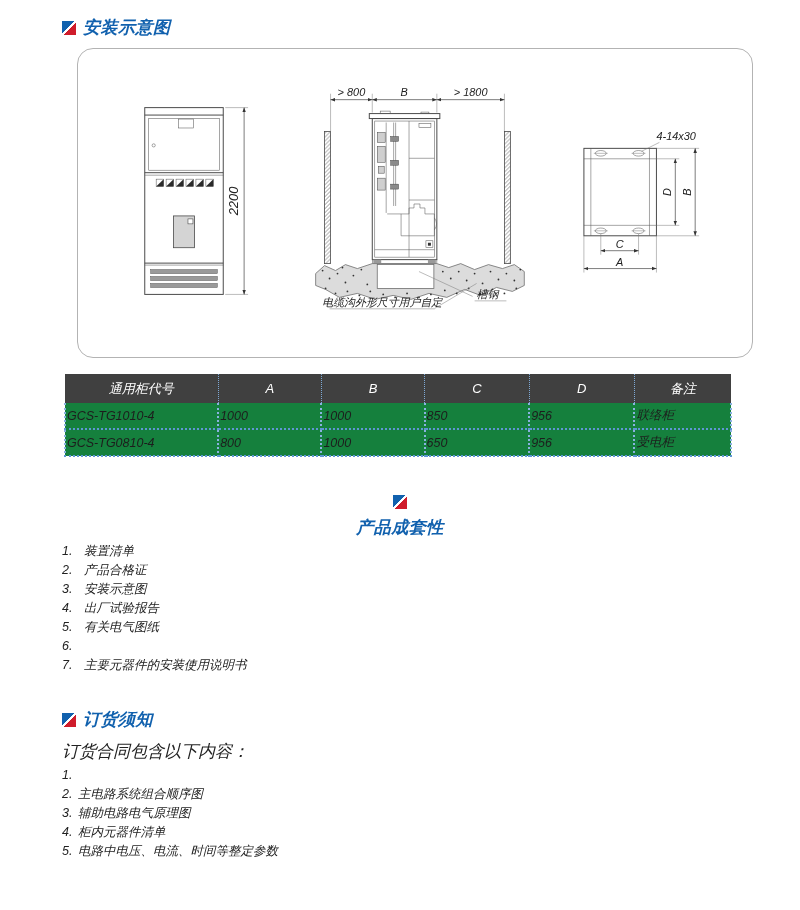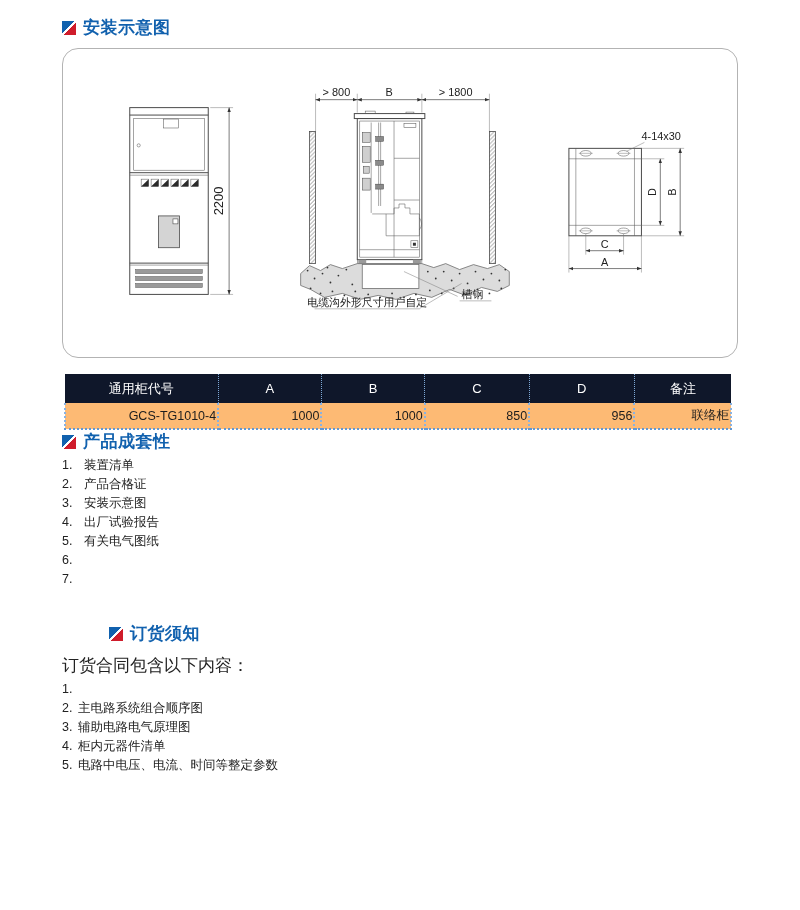--- a/index.html
+++ b/index.html
@@ -1,62 +1,62 @@
 <!DOCTYPE html>
 <html><head>
 <meta charset="utf-8">
 <style>
   html,body{margin:0;padding:0;background:#fff;}
   body{
     width:800px;height:910px;overflow:hidden;
     font-family:"Liberation Sans","DejaVu Sans",sans-serif;
     color:#2b2b2b;
   }
-  .page{width:800px;height:910px;box-sizing:border-box;padding:16px 62px 0 62px;}
+  .page{width:800px;height:910px;box-sizing:border-box;padding:16px 62px 0 62px;font-style:italic;}
 
   
   .section-header{display:flex;align-items:center;gap:7px;margin:0;}
   .hdr-icon{
     width:14px;height:14px;flex:0 0 auto;
     background:linear-gradient(135deg,#1161ae 0 44%,#ffffff 44% 55%,#cf1c2b 55% 100%);
   }
   .hdr-title{
     margin:0;font-size:17px;font-weight:bold;color:#1161ae;letter-spacing:.5px;
   }
 
   
   .diagram-panel{
     margin-top:9px;width:674px;height:308px;
-    border:1px solid #b3b3b3;border-radius:16px;background:#fff;overflow:hidden;
+    border:1px solid #b3b3b3;border-radius:16px;background:#fff;overflow:hidden;margin-left:15px;
   }
   .diagram-panel svg{display:block;}
   .dwg{stroke:#4a4a4a;fill:none;stroke-width:1;}
   .thin{stroke:#5a5a5a;fill:none;stroke-width:.55;}
   .dim{stroke:#444;fill:none;stroke-width:.7;}
   .ext{stroke:#777;fill:none;stroke-width:.5;}
   .dimtxt{font-size:11px;fill:#222;}
   .bigtxt{font-size:13px;fill:#222;}
 
   
   table.spec{border-collapse:collapse;width:668px;margin:16px 0 0 2px;table-layout:fixed;}
   table.spec th{
-    background:#0f172a;color:#fff;font-weight:normal;font-size:13px;
+    background:#404040;color:#fff;font-weight:normal;font-size:13px;
     height:27px;border-right:1px dotted #7ea9d6;
   }
   table.spec th:last-child{border-right:none;}
   table.spec td{
-    background:#fdba74;font-size:12.5px;text-align:right;height:23px;
+    background:#15803d;font-size:12.5px;text-align:left;height:23px;
     border-right:2px dotted #8ab2e0;border-bottom:2px dotted #5f97d4;color:#1d1d1d;
   }
   table.spec td:first-child{border-left:2px dotted #8ab2e0;}
   table.spec td:last-child{border-right:2px dotted #8ab2e0;}
 
   
-  .sec2{}
-  .sec3{margin-top:33px;margin-left:47px;}
+  .sec2{margin-top:38px;flex-direction:column;}
+  .sec3{margin-top:33px;}
   .intro{margin:9px 0 2px 0;font-size:12.5px;font-weight:bold;color:#222;}
   .intro3{margin:9px 0 2px 0;font-size:17px;color:#222;}
   .list{margin-top:3px;}
   .list-item{display:flex;line-height:19px;font-size:12.5px;color:#222;}
   .list-item .num{flex:0 0 auto;margin-right:9px;min-width:13px;}
   .list3 .list-item .num{margin-right:5px;min-width:11px;}
 </style>
 </head>
 <body>
 
@@ -276,20 +276,28 @@
     </thead>
     <tbody>
       <tr>
         <td>GCS-TG1010-4</td>
         <td>1000</td>
         <td>1000</td>
         <td>850</td>
         <td>956</td>
         <td>联络柜</td>
       </tr>
+      <tr>
+        <td>GCS-TG0810-4</td>
+        <td>800</td>
+        <td>1000</td>
+        <td>650</td>
+        <td>956</td>
+        <td>受电柜</td>
+      </tr>
     </tbody>
   </table>
 
   <div class="section-header sec2">
     <span class="hdr-icon"></span>
     <h2 class="hdr-title">产品成套性</h2>
   </div>
   <div class="list">
     <div class="list-item">
         <span class="num">1.</span>
@@ -309,20 +317,21 @@
       </div>
     <div class="list-item">
         <span class="num">5.</span>
         <span>有关电气图纸</span>
       </div>
     <div class="list-item">
         <span class="num">6.</span>
       </div>
     <div class="list-item">
         <span class="num">7.</span>
+        <span>主要元器件的安装使用说明书</span>
       </div>
   </div>
 
   <div class="section-header sec3">
     <span class="hdr-icon"></span>
     <h2 class="hdr-title">订货须知</h2>
   </div>
   <p class="intro3">订货合同包含以下内容：</p>
   <div class="list list3">
     <div class="list-item">

